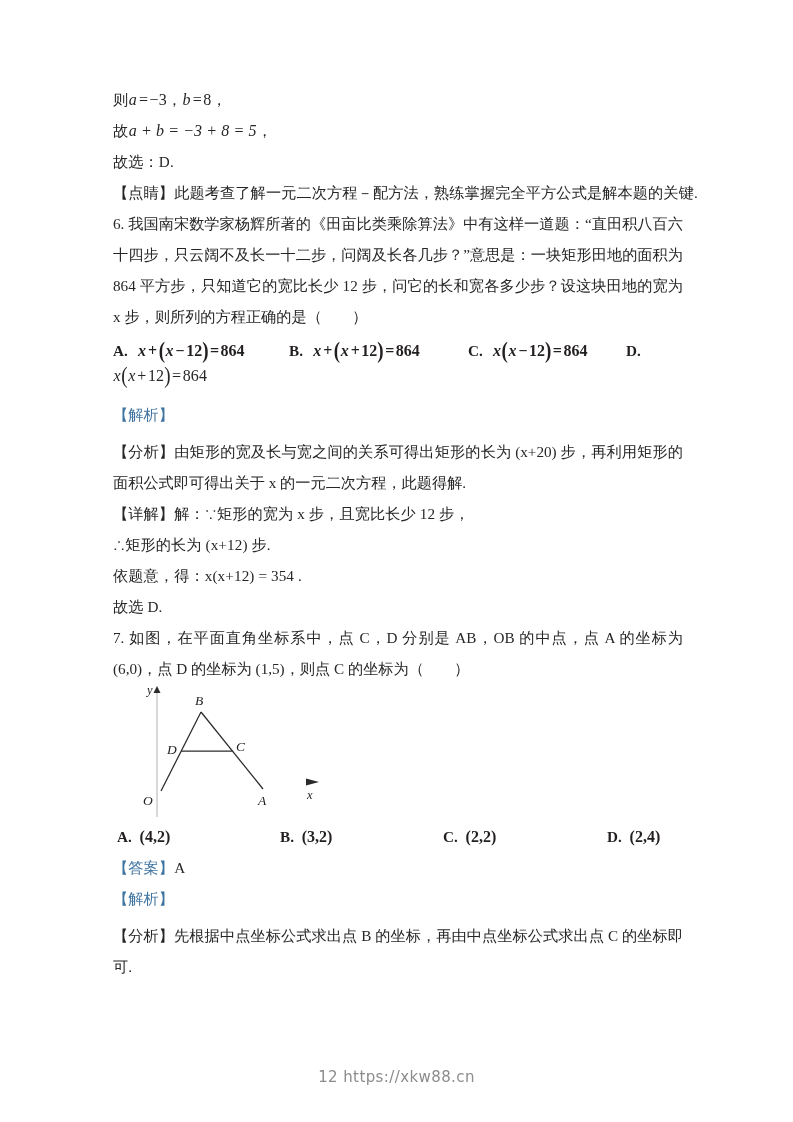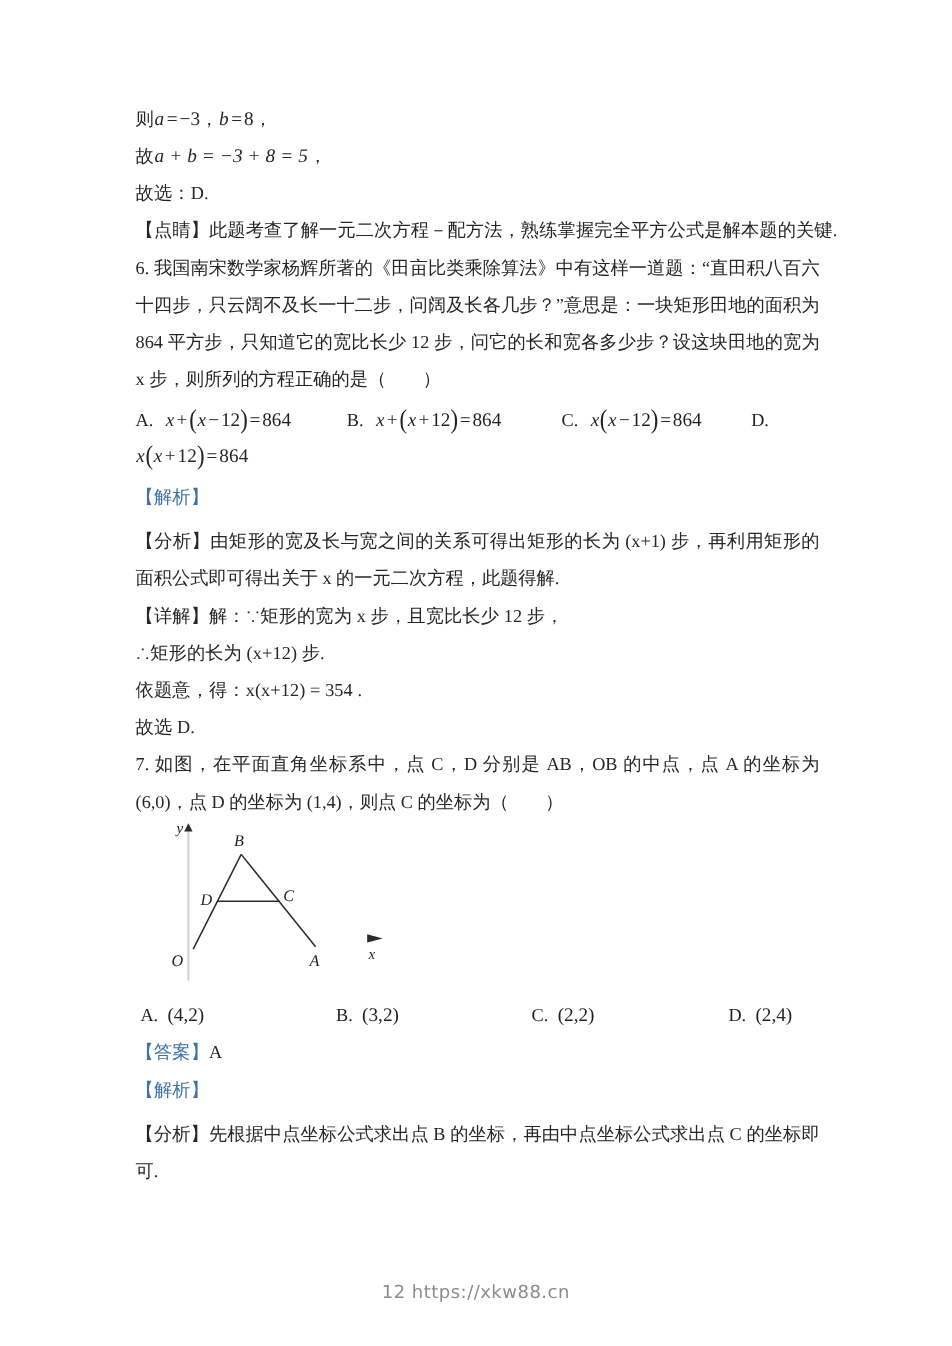--- a/index.html
+++ b/index.html
@@ -69,20 +69,21 @@
   .opts {
     position: relative;
     height: 31px;
     font-size: 15.2px;
     line-height: 31px;
   }
   .opt {
     position: absolute;
     top: 0;
     white-space: nowrap;
+    font-weight: bold;
   }
   
   .qpara {
     font-size: 15.2px;
     line-height: 31px;
     color: #262626;
     text-align: justify;
     text-justify: inter-ideograph;
   }
   
@@ -140,45 +141,45 @@
       </div>
       <div class="opt" style="left:355px;">
         <span class="opt-label">C.</span>
         <span style="display:inline-block;width:6px"></span><span class="mi">x</span><span class="bigparen">(</span><span class="mi">x</span><span class="mo">−</span><span class="mn">12</span><span class="bigparen">)</span><span class="mo">=</span><span class="mn">864</span>
       </div>
       <div class="opt" style="left:513px;">
         <span class="opt-label">D.</span>
       </div>
     </div>
 
-    <div class="line" style="height:33px;line-height:29px;">
+    <div class="line" style="height:33px;line-height:19px;">
       <span class="mi">x</span><span class="bigparen">(</span><span class="mi">x</span><span class="mo">+</span><span class="mn">12</span><span class="bigparen">)</span><span class="mo">=</span><span class="mn">864</span>
     </div>
 
 
     <div class="line blue">【解析】</div>
 
     <div class="qpara" style="margin-top:6px;">
-      <span>【分析】</span><span>由矩形的宽及长与宽之间的关系可得出矩形的长为 (x+1) 步，再利用矩形的面积公式即可得出关于 x 的一元二次方程，此题得解.</span>
+      <span>【分析】</span><span>由矩形的宽及长与宽之间的关系可得出矩形的长为 (x+20) 步，再利用矩形的面积公式即可得出关于 x 的一元二次方程，此题得解.</span>
     </div>
 
     <div class="line">
       <span>【详解】</span><span>解：∵矩形的宽为 x 步，且宽比长少 12 步，</span>
     </div>
 
     <div class="line">∴矩形的长为 (x+12) 步.</div>
 
     <div class="line">依题意，得：x(x+12) = 354 .</div>
 
     <div class="line">故选 D.</div>
 
 
     <div class="qpara">
       <span>7.</span>
-      <span>如图，在平面直角坐标系中，点 C，D 分别是 AB，OB 的中点，点 A 的坐标为 (6,0)，点 D 的坐标为 (1,4)，则点 C 的坐标为（　　）</span>
+      <span>如图，在平面直角坐标系中，点 C，D 分别是 AB，OB 的中点，点 A 的坐标为 (6,0)，点 D 的坐标为 (1,5)，则点 C 的坐标为（　　）</span>
     </div>
 
     <div class="figure">
       <svg width="260" height="135" viewBox="0 0 260 135">
 
         <line x1="34" y1="4" x2="34" y2="133" stroke="#cfcfcf" stroke-width="1.6"></line>
 
         <polygon points="34,2 30.5,9 37.5,9" fill="#2b2b2b"></polygon>
 
         <line x1="38" y1="107" x2="78" y2="28" stroke="#2b2b2b" stroke-width="1.25"></line>
@@ -192,21 +193,21 @@
         <text x="72" y="21" font-family="Liberation Serif, serif" font-style="italic" font-size="13.5" fill="#1f1f1f">B</text>
         <text x="44" y="70" font-family="Liberation Serif, serif" font-style="italic" font-size="13.5" fill="#1f1f1f">D</text>
         <text x="113" y="67" font-family="Liberation Serif, serif" font-style="italic" font-size="13.5" fill="#1f1f1f">C</text>
         <text x="20" y="121" font-family="Liberation Serif, serif" font-style="italic" font-size="13.5" fill="#1f1f1f">O</text>
         <text x="135" y="121" font-family="Liberation Serif, serif" font-style="italic" font-size="13.5" fill="#1f1f1f">A</text>
         <text x="24" y="10" font-family="Liberation Serif, serif" font-style="italic" font-size="12.5" fill="#1f1f1f">y</text>
         <text x="184" y="115" font-family="Liberation Serif, serif" font-style="italic" font-size="12.5" fill="#1f1f1f">x</text>
       </svg>
     </div>
 
-    <div class="opts" style="margin-top:12px;">
+    <div class="opts" style="margin-top:2px;">
       <div class="opt" style="left:4px;">
         <span class="opt-label">A.</span>
         <span class="mn" style="padding-left:4px">(4,2)</span>
       </div>
       <div class="opt" style="left:167px;">
         <span class="opt-label">B.</span>
         <span class="mn" style="padding-left:4px">(3,2)</span>
       </div>
       <div class="opt" style="left:330px;">
         <span class="opt-label">C.</span>

